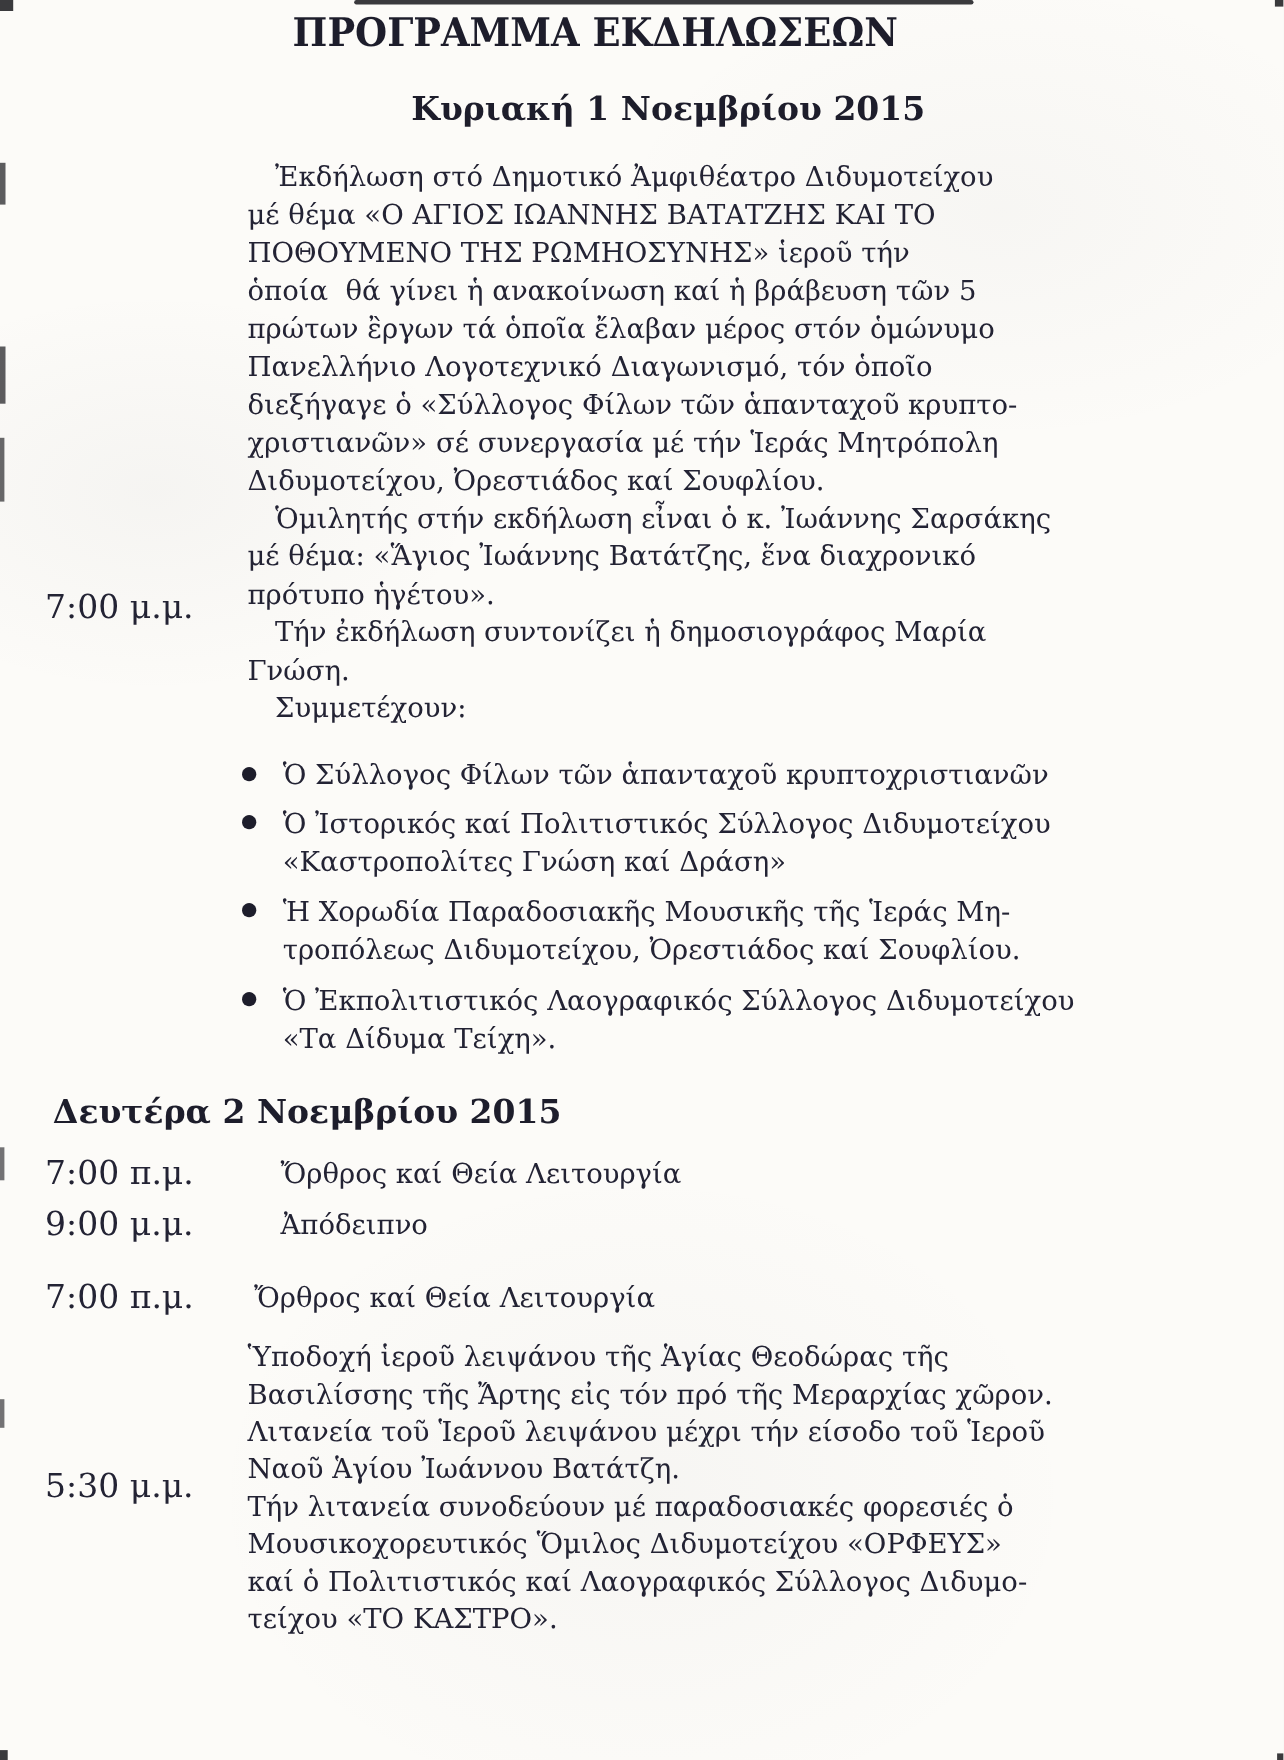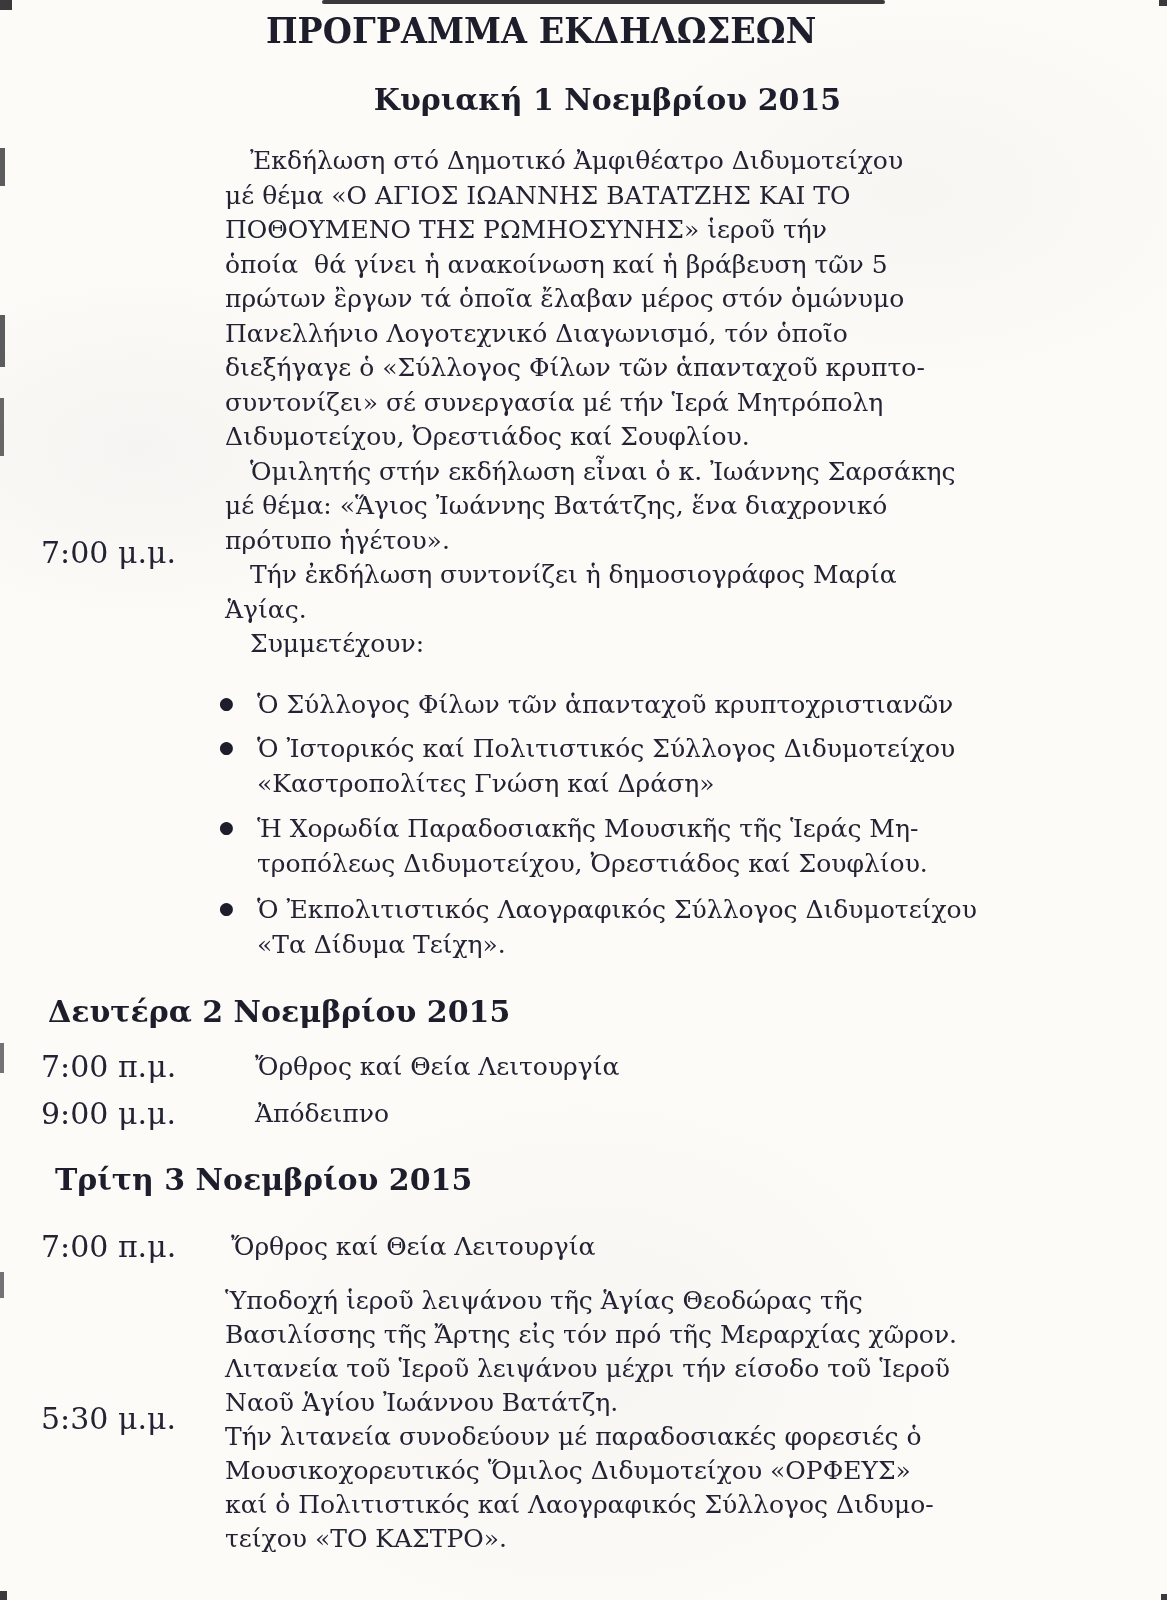--- a/index.html
+++ b/index.html
@@ -109,29 +109,29 @@
   <div class="event-row sun-event">
     <div class="time-col">7:00 μ.μ.</div>
     <div class="content-col">
       <div class="line indent1">Ἐκδήλωση στό Δημοτικό Ἀμφιθέατρο Διδυμοτείχου</div>
       <div class="line">μέ θέμα «Ο ΑΓΙΟΣ ΙΩΑΝΝΗΣ ΒΑΤΑΤΖΗΣ ΚΑΙ ΤΟ</div>
       <div class="line">ΠΟΘΟΥΜΕΝΟ ΤΗΣ ΡΩΜΗΟΣΥΝΗΣ» ἱεροῦ τήν</div>
       <div class="line">ὁποία  θά γίνει ἡ ανακοίνωση καί ἡ βράβευση τῶν 5</div>
       <div class="line">πρώτων ἒργων τά ὁποῖα ἔλαβαν μέρος στόν ὁμώνυμο</div>
       <div class="line">Πανελλήνιο Λογοτεχνικό Διαγωνισμό, τόν ὁποῖο</div>
       <div class="line">διεξήγαγε ὁ «Σύλλογος Φίλων τῶν ἁπανταχοῦ κρυπτο-</div>
-      <div class="line">συντονίζει» σέ συνεργασία μέ τήν Ἱερά Μητρόπολη</div>
+      <div class="line">χριστιανῶν» σέ συνεργασία μέ τήν Ἱεράς Μητρόπολη</div>
       <div class="line">Διδυμοτείχου, Ὀρεστιάδος καί Σουφλίου.</div>
 
       <div class="line indent1">Ὁμιλητής στήν εκδήλωση εἶναι ὁ κ. Ἰωάννης Σαρσάκης</div>
       <div class="line">μέ θέμα: «Ἅγιος Ἰωάννης Βατάτζης, ἕνα διαχρονικό</div>
       <div class="line">πρότυπο ἡγέτου».</div>
 
       <div class="line indent1">Τήν ἐκδήλωση συντονίζει ἡ δημοσιογράφος Μαρία</div>
-      <div class="line">Ἁγίας.</div>
+      <div class="line">Γνώση.</div>
 
       <div class="line indent1">Συμμετέχουν:</div>
 
       <div class="bullets">
         <div class="bullet-item b1">
           <span class="dot">●</span>
           <div class="line">Ὁ Σύλλογος Φίλων τῶν ἁπανταχοῦ κρυπτοχριστιανῶν</div>
           <div class="line"></div>
         </div>
         <div class="bullet-item b2">
@@ -163,21 +163,20 @@
       </div>
     </div>
     <div class="event-row">
       <div class="time-col">9:00 μ.μ.</div>
       <div class="content-col">
         <div class="line">Ἀπόδειπνο</div>
       </div>
     </div>
   </div>
 
-  <div class="sec-heading h-tue">Τρίτη 3 Νοεμβρίου 2015</div>
 
   <div class="event-row tue-row1">
     <div class="time-col">7:00 π.μ.</div>
     <div class="content-col">
       <div class="line">Ὄρθρος καί Θεία Λειτουργία</div>
     </div>
   </div>
 
   <div class="event-row tue-row2">
     <div class="time-col">5:30 μ.μ.</div>

